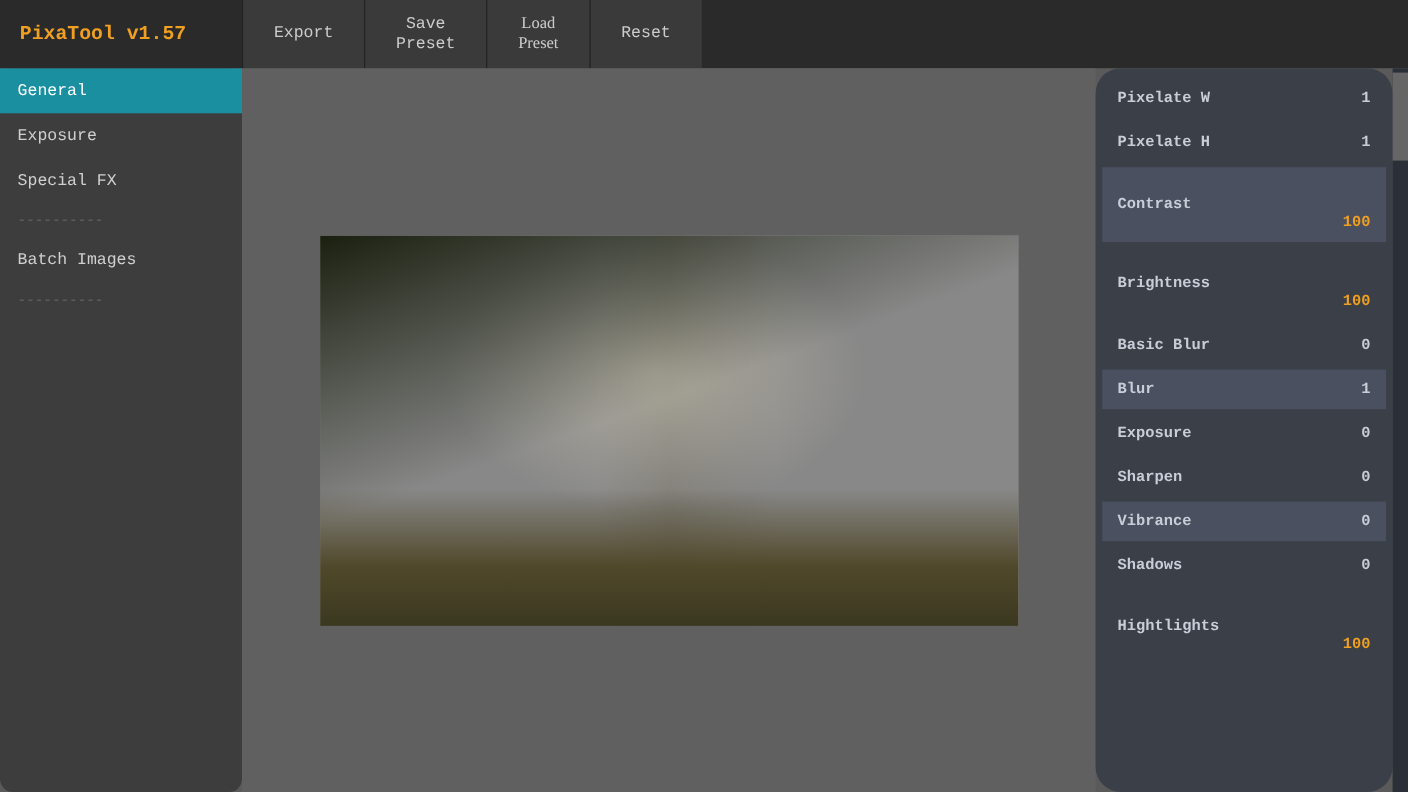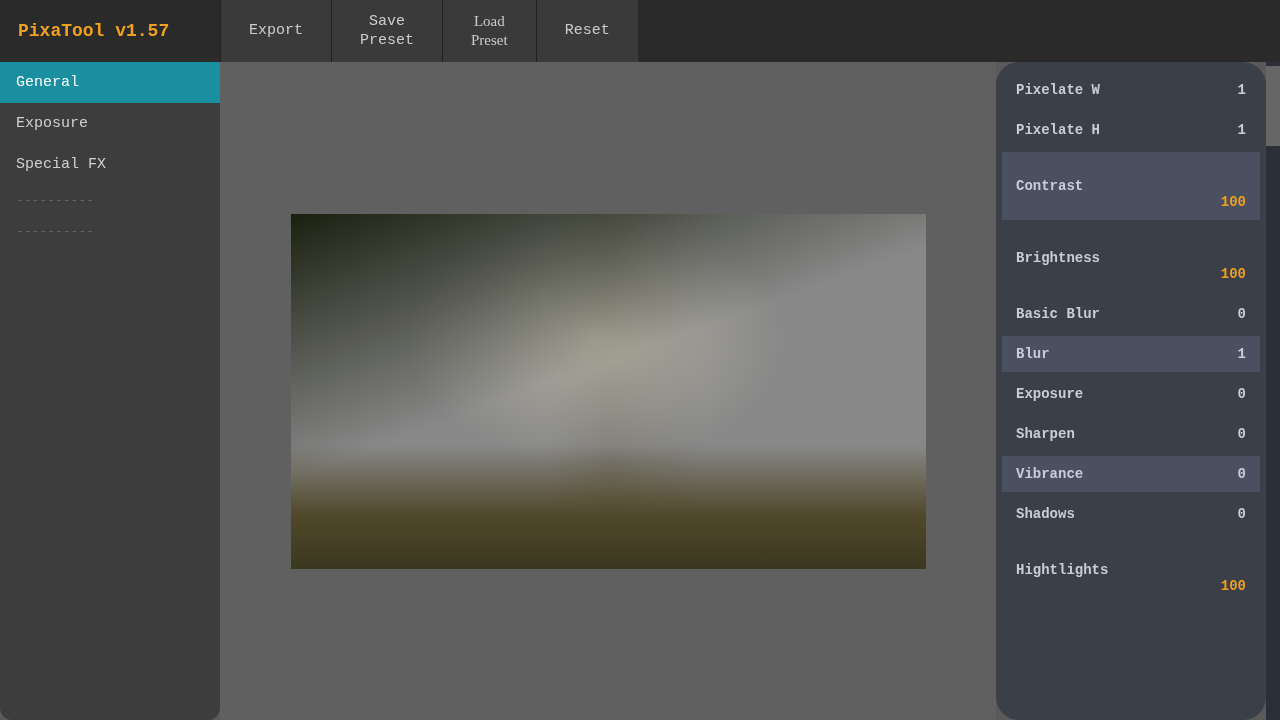--- a/index.html
+++ b/index.html
@@ -204,20 +204,21 @@
   <button class="top-btn">Reset</button>
 </div>
 
 <div id="main">
 
   <div id="sidebar">
     <div class="sidebar-item active">General</div>
     <div class="sidebar-item">Exposure</div>
     <div class="sidebar-item">Special FX</div>
     <div class="sidebar-separator">----------</div>
+    <div class="sidebar-item">Batch Images</div>
     <div class="sidebar-separator">----------</div>
   </div>
 
   <div id="canvas-area">
     <div id="image-preview">
       <div class="landscape"></div>
     </div>
   </div>
 
   <div id="controls">

